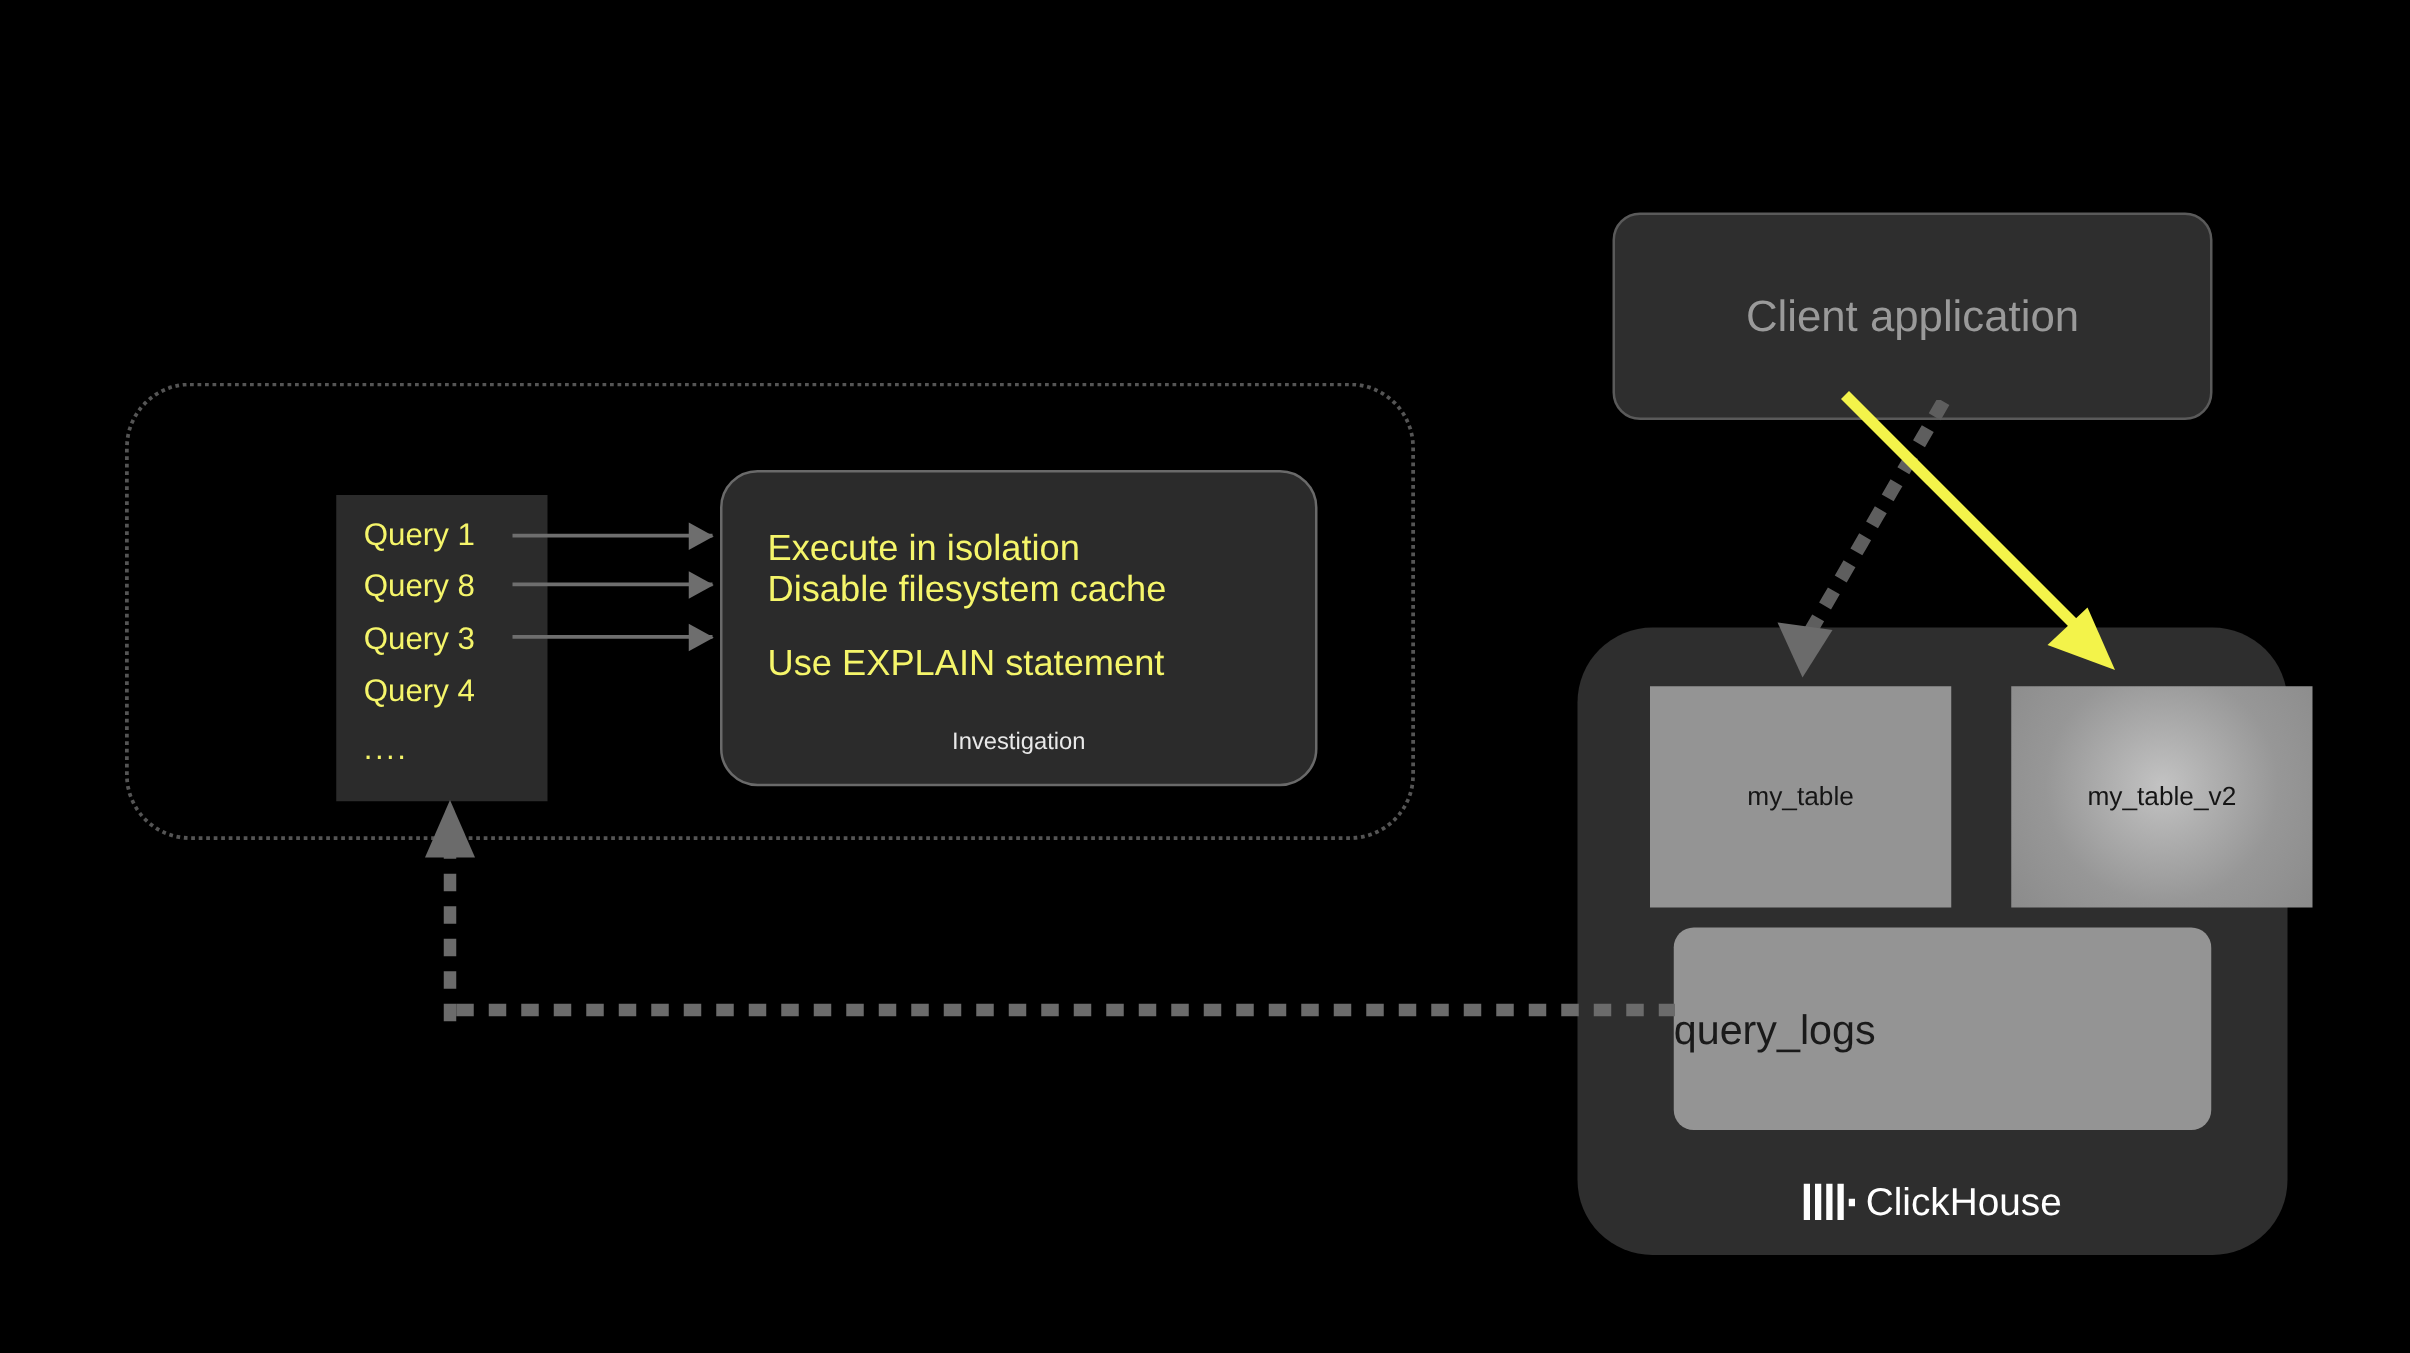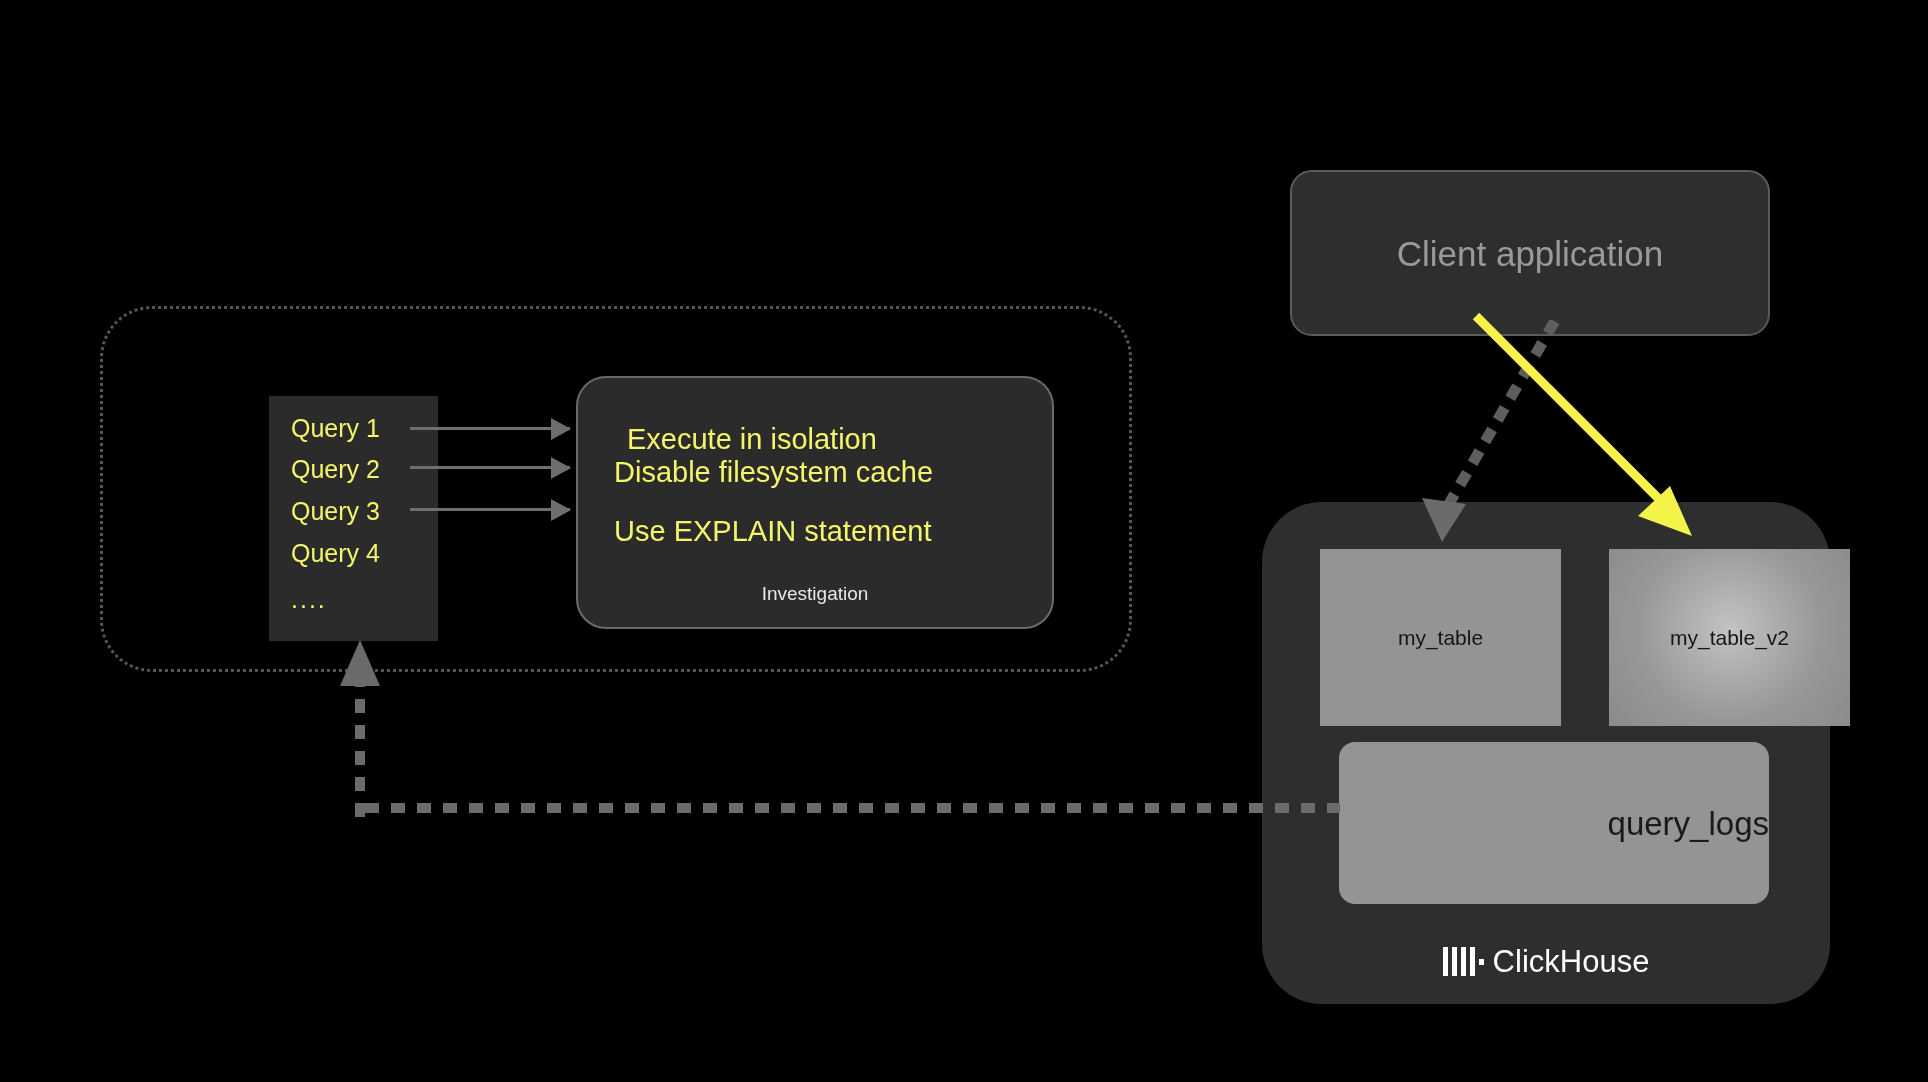--- a/index.html
+++ b/index.html
@@ -84,21 +84,21 @@
     box-sizing: border-box;
   }
   .inv-line {
     position: absolute;
     left: 36px;
     color: #f5f56a;
     font-size: 29px;
     line-height: 1;
     white-space: nowrap;
   }
-  #inv-line-1 { top: 47px; margin-left: 13px; }
+  #inv-line-1 { top: 47px; }
   #inv-line-2 { top: 80px; }
   #inv-line-3 { top: 139px; }
   #investigation-caption {
     position: absolute;
     left: 0; right: 0;
     top: 206px;
     text-align: center;
     color: #e8e8e8;
     font-size: 19px;
     line-height: 1;
@@ -165,21 +165,21 @@
   #query-logs-box {
     position: absolute;
     left: 77px;
     top: 240px;
     width: 430px;
     height: 162px;
     background: #949494;
     border-radius: 16px;
     display: flex;
     align-items: center;
-    justify-content: flex-end;
+    justify-content: flex-start;
   }
   #query-logs-label {
     color: #1a1a1a;
     font-size: 33px;
     line-height: 1;
   }
 
   
   #clickhouse-logo {
     position: absolute;
@@ -241,21 +241,21 @@
 </style>
 </head>
 <body>
 
 <div id="stage">
 
   <div id="workflow-container" class="abs"></div>
 
   <div id="query-list-box" class="abs">
     <span class="query-item q1">Query 1</span>
-    <span class="query-item q2">Query 2</span>
+    <span class="query-item q2">Query 8</span>
     <span class="query-item q3">Query 3</span>
     <span class="query-item q4">Query 4</span>
     <span class="query-item q5">....</span>
   </div>
 
   <div id="arrow-q1" class="abs solid-arrow"></div>
   <div id="arrow-q2" class="abs solid-arrow"></div>
   <div id="arrow-q3" class="abs solid-arrow"></div>
 
   <div id="investigation-box" class="abs">

